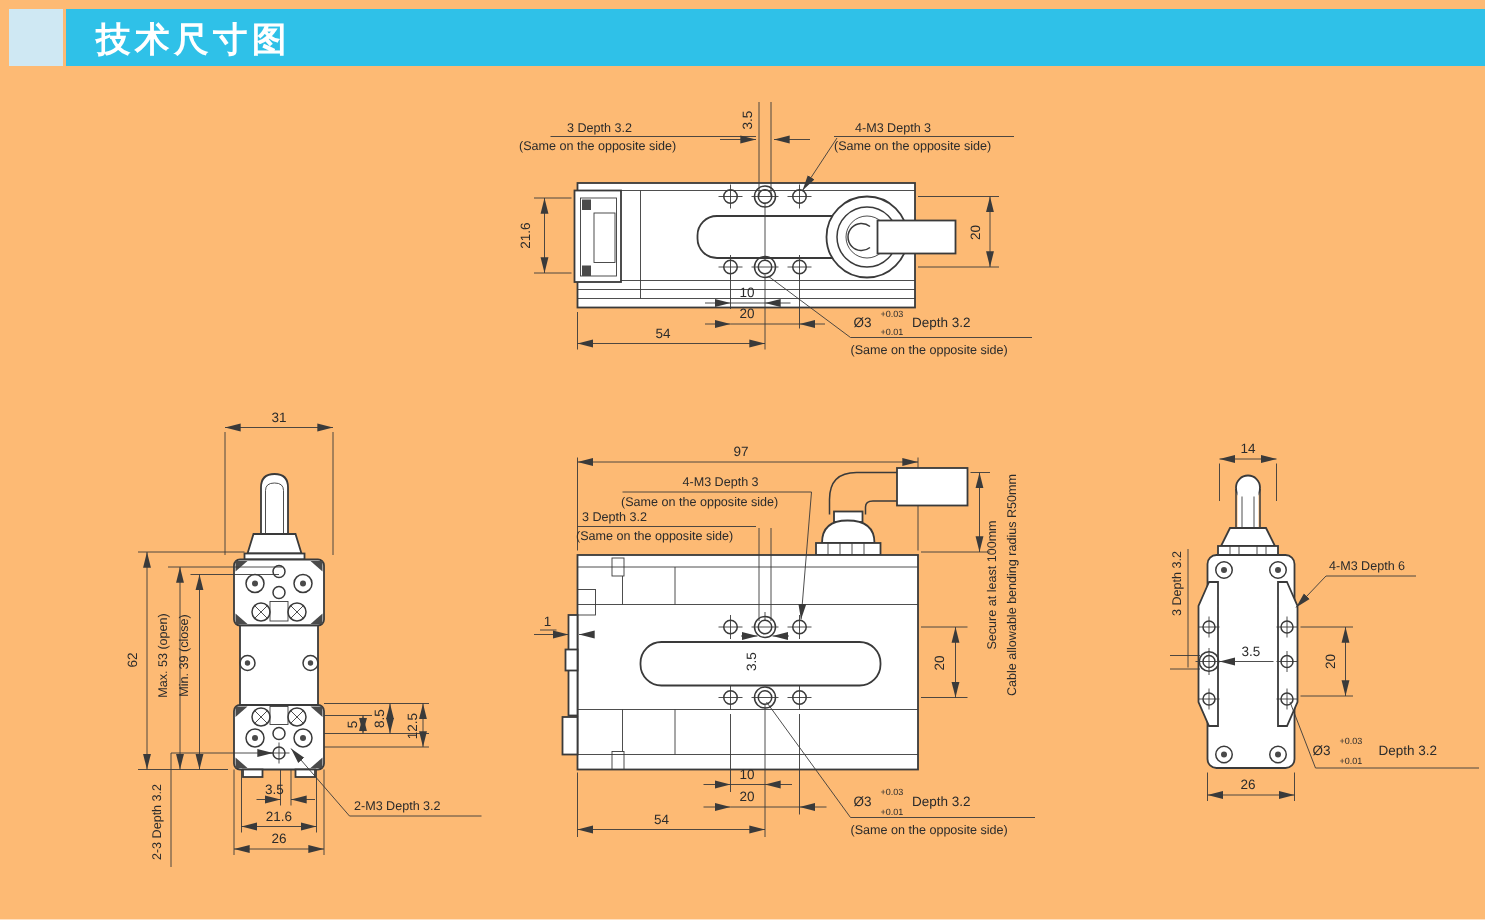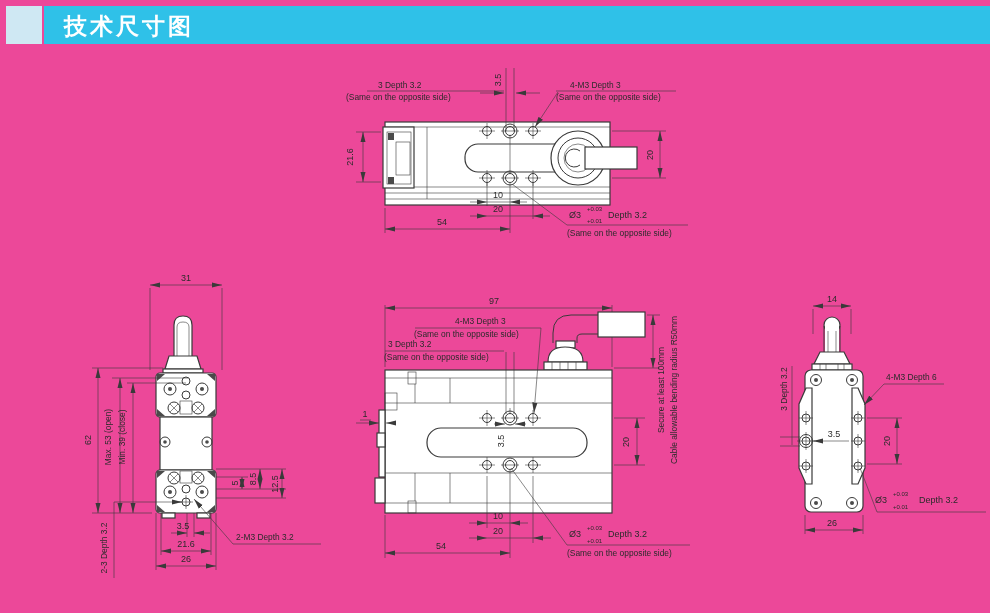--- a/index.html
+++ b/index.html
@@ -1,16 +1,16 @@
 <!DOCTYPE html>
 <html><head>
 <meta charset="utf-8">
 <style>
   html,body { margin:0; padding:0; background:#fff; }
-  .page { position:relative; width:990px; height:613px; background:#ec4899; overflow:hidden;
+  .page { position:relative; width:990px; height:613px; background:#fdba74; overflow:hidden;
           font-family:"Liberation Sans", sans-serif; }
   .header { position:absolute; top:6px; left:6px; right:0; height:38px; }
   .accent-block { position:absolute; left:0; top:0; width:36px; height:38px; background:#cfe8f3; }
   .accent-bar { position:absolute; left:38px; top:0; right:0; height:38px; background:#2fc1e8; }
   .title { position:absolute; left:20px; top:5px; color:#ffffff; font-size:23px; font-weight:bold;
            letter-spacing:3px; }
   svg { position:absolute; left:0; top:0; }
   svg text { fill:#2b2b2b; }
   .dim  { font-size:9px; }
   .note { font-size:8.4px; }

